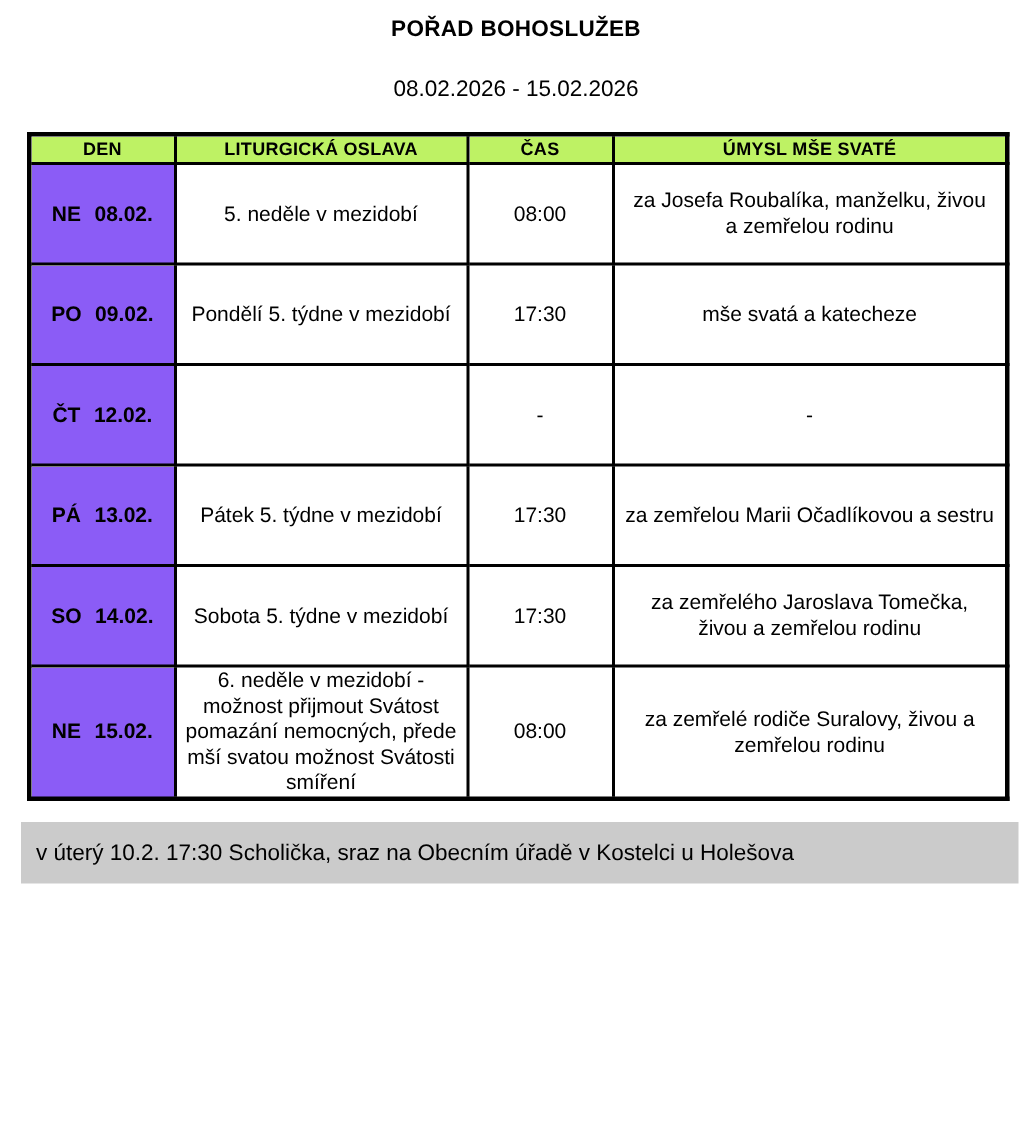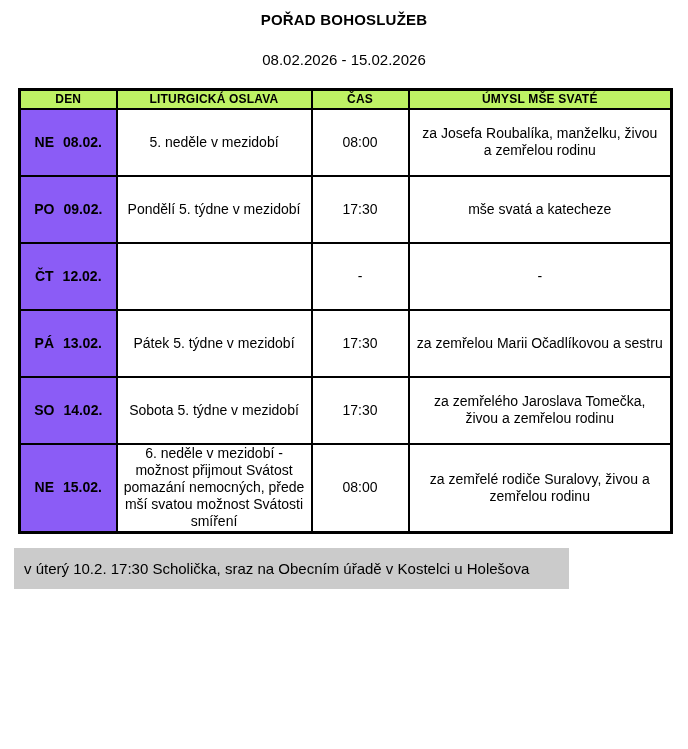--- a/index.html
+++ b/index.html
@@ -44,21 +44,21 @@
     background: #8b5cf6;
     font-weight: bold;
     font-size: 14px;
   }
   td.day .day-wrap { display: inline-flex; gap: 9px; }
   td.celebration { padding: 0 6px; }
   td.intention   { padding: 0 7px; }
 
   .footer-note {
     margin: 14px 0 0 14px;
-    width: 555px;
+    width: 665px;
     height: 41px;
     background: #cbcbcb;
     display: flex;
     align-items: center;
     font-size: 15px;
     padding-left: 10px;
   }
 </style>
 </head>
 <body>

